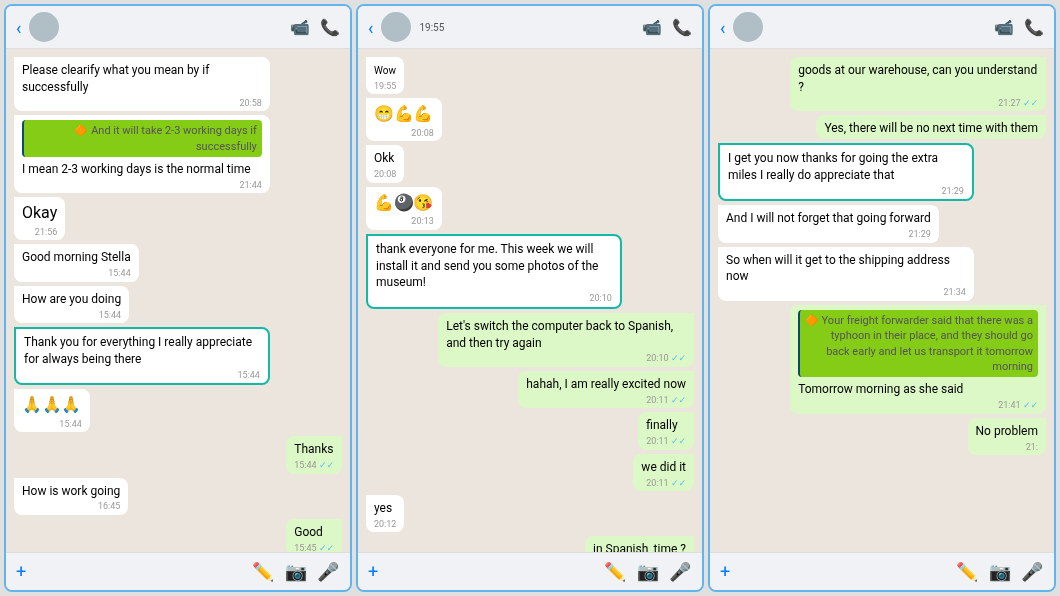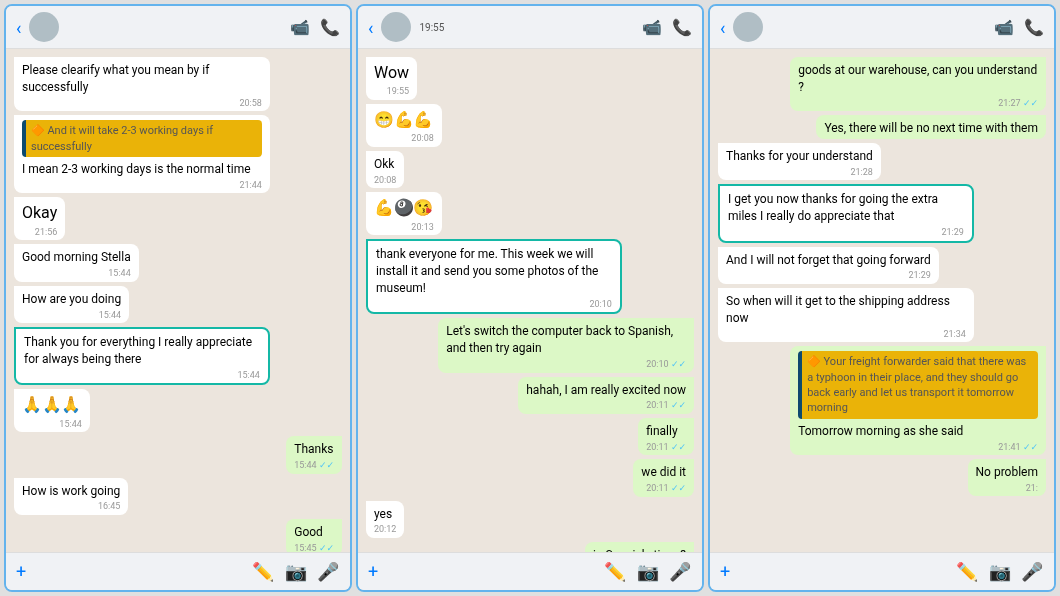--- a/index.html
+++ b/index.html
@@ -99,27 +99,28 @@
       text-align: right;
       margin-top: 1px;
     }
     .bubble-time .tick {
       color: #4fc3f7;
     }
     .bubble-highlight {
       border: 2px solid #14b8a6;
     }
     .quoted {
-      background: #eab308;
-      border-left: 4px solid #0c4a6e;
+      background: #84cc16;
+      border-left: 2px solid #0c4a6e;
       padding: 3px 5px;
       margin-bottom: 4px;
       border-radius: 4px;
       font-size: 11px;
       color: #555;
+      text-align: right;
     }
   </style>
 </head>
 <body>
 
 <div id="app" style="display:flex;gap:4px;width:100%;height:100%;">
 <div class="chat-panel">
       <div class="chat-header">
     <span class="header-back">‹</span>
     <div class="header-avatar"></div>
@@ -155,21 +156,21 @@
     <span class="header-back">‹</span>
     <div class="header-avatar"></div>
     <span style="font-size:10px;color:#555;">19:55</span>
     <div class="header-spacer"></div>
     <div class="header-icons">
       <span>📹</span>
       <span>📞</span>
     </div>
   </div>
       <div class="chat-body">
-        <div class="bubble bubble-received"><span style="font-size:16px">Wow</span><div class="bubble-time">19:55</div></div>
+        <div class="bubble bubble-received"><span style="font-size:10px">Wow</span><div class="bubble-time">19:55</div></div>
         <div class="bubble bubble-received"><span style="font-size:16px">😁💪💪</span><div class="bubble-time">20:08</div></div>
         <div class="bubble bubble-received"><span style="font-size:12px">Okk</span><div class="bubble-time">20:08</div></div>
         <div class="bubble bubble-received"><span style="font-size:16px">💪🎱😘</span><div class="bubble-time">20:13</div></div>
         <div class="bubble bubble-received bubble-highlight"><span style="font-size:12px">thank everyone for me. This week we will install it and send you some photos of the museum!</span><div class="bubble-time">20:10</div></div>
         <div class="bubble bubble-sent"><span>Let's switch the computer back to Spanish, and then try again</span><div class="bubble-time">20:10 <span class="tick">✓✓</span></div></div>
         <div class="bubble bubble-sent"><span>hahah, I am really excited now</span><div class="bubble-time">20:11 <span class="tick">✓✓</span></div></div>
         <div class="bubble bubble-sent"><span>finally</span><div class="bubble-time">20:11 <span class="tick">✓✓</span></div></div>
         <div class="bubble bubble-sent"><span>we did it</span><div class="bubble-time">20:11 <span class="tick">✓✓</span></div></div>
         <div class="bubble bubble-received"><span style="font-size:12px">yes</span><div class="bubble-time">20:12</div></div>
         <div class="bubble bubble-sent"><span>in Spanish, time ?</span></div>
@@ -189,21 +190,20 @@
 
     <div class="header-spacer"></div>
     <div class="header-icons">
       <span>📹</span>
       <span>📞</span>
     </div>
   </div>
       <div class="chat-body">
         <div class="bubble bubble-sent"><span>goods at our warehouse, can you understand ?</span><div class="bubble-time">21:27 <span class="tick">✓✓</span></div></div>
         <div class="bubble bubble-sent"><span>Yes, there will be no next time with them</span></div>
-        <div class="bubble bubble-received"><span style="font-size:12px">Thanks for your understand</span><div class="bubble-time">21:28</div></div>
         <div class="bubble bubble-received bubble-highlight"><span style="font-size:12px">I get you now thanks for going the extra miles I really do appreciate that</span><div class="bubble-time">21:29</div></div>
         <div class="bubble bubble-received"><span style="font-size:12px">And I will not forget that going forward</span><div class="bubble-time">21:29</div></div>
         <div class="bubble bubble-received"><span style="font-size:12px">So when will it get to the shipping address now</span><div class="bubble-time">21:34</div></div>
         <div class="bubble bubble-sent"><div class="quoted">🔶 Your freight forwarder said that there was a typhoon in their place, and they should go back early and let us transport it tomorrow morning</div><span>Tomorrow morning as she said</span><div class="bubble-time">21:41 <span class="tick">✓✓</span></div></div>
         <div class="bubble bubble-sent"><span>No problem</span><div class="bubble-time">21:</div></div>
       </div>
       <div class="chat-footer">
     <span class="footer-icon">+</span>
     <div class="footer-spacer"></div>
     <span class="footer-icon">✏️</span>

